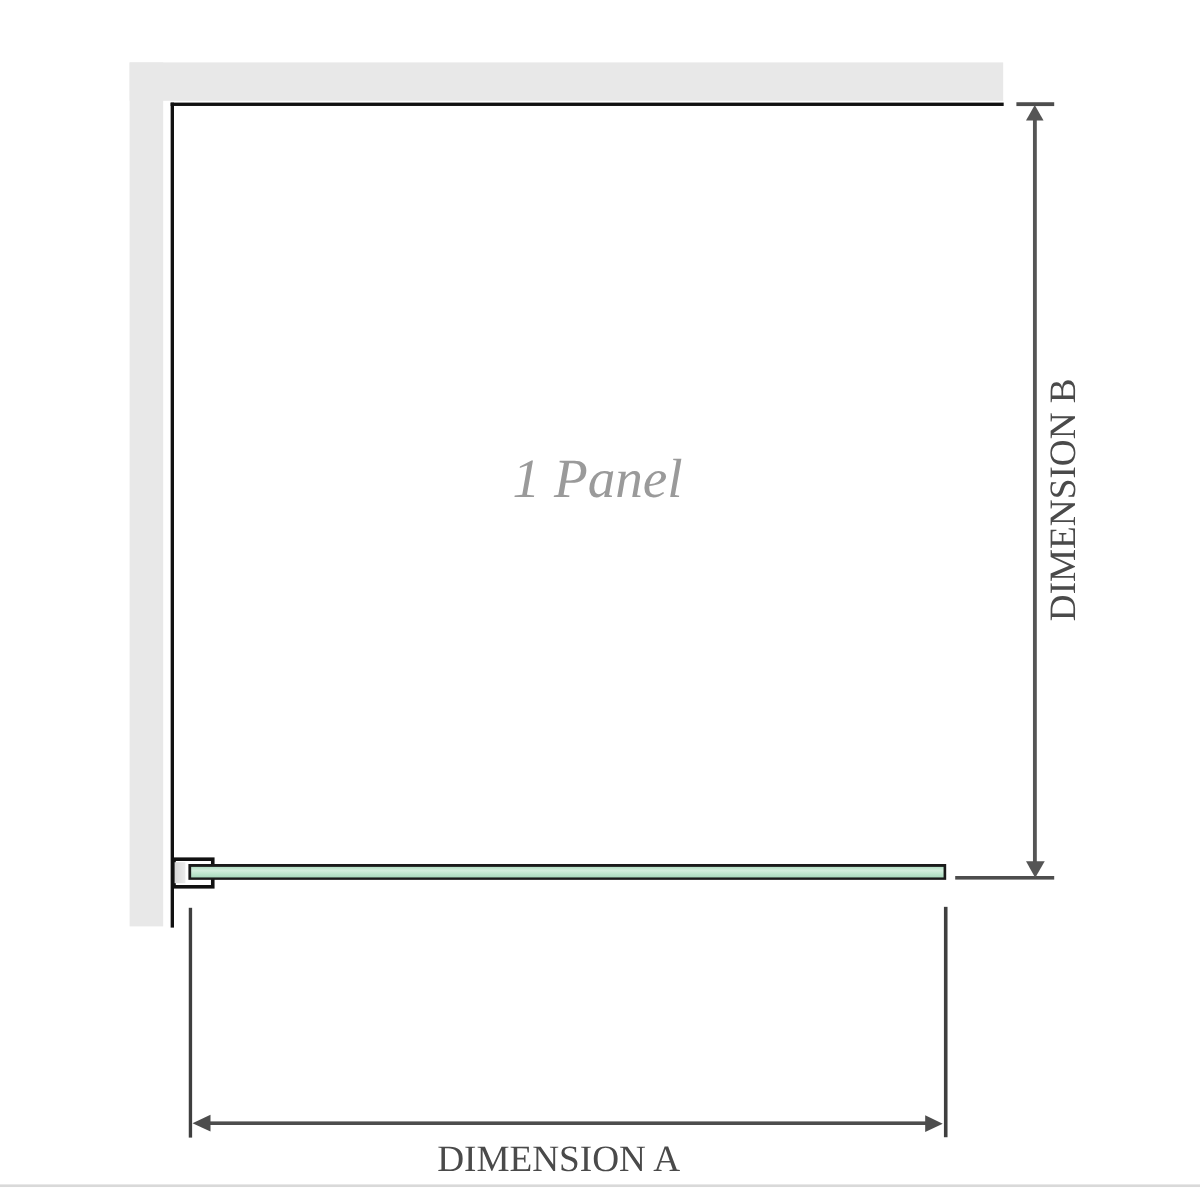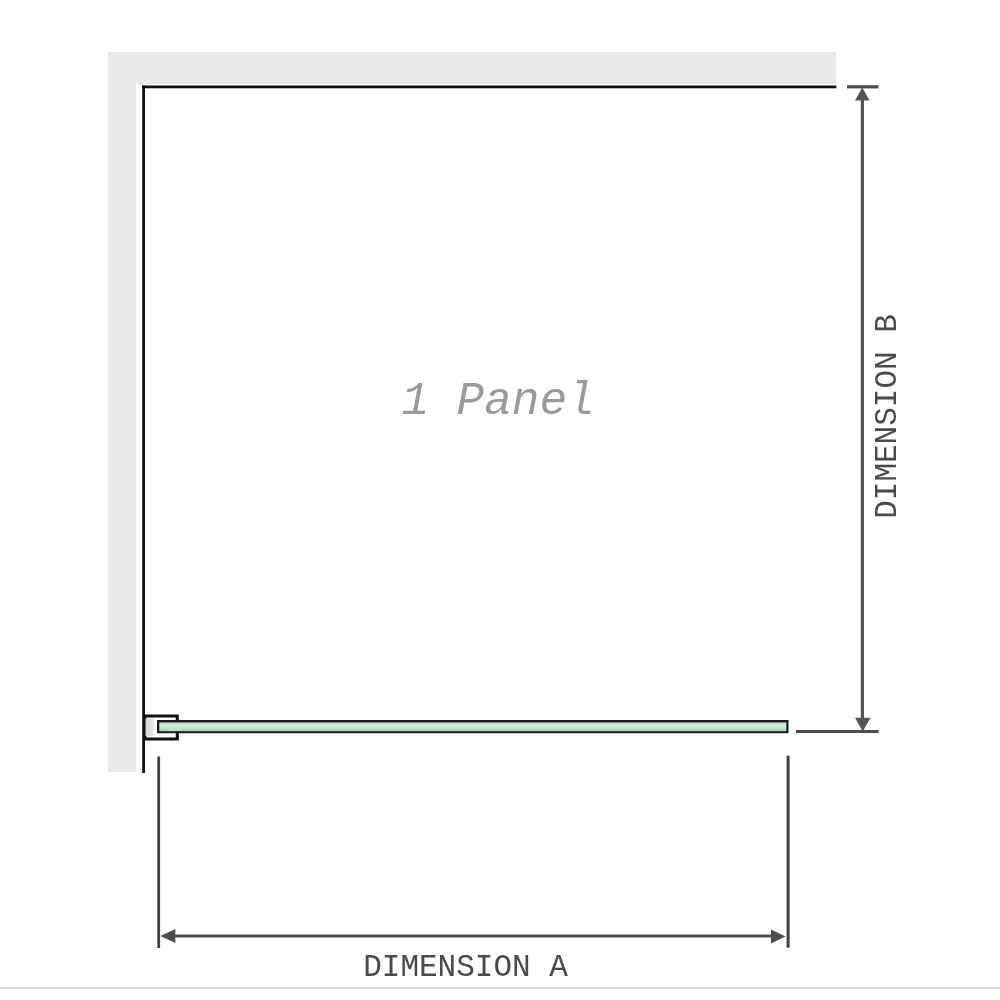--- a/index.html
+++ b/index.html
@@ -1,17 +1,17 @@
 <!DOCTYPE html>
 <html><head>
 <meta charset="utf-8">
 <style>
   html,body{margin:0;padding:0;background:#ffffff;}
   .stage{position:relative;width:1000px;height:1000px;background:#eab308;overflow:hidden;
-         font-family:Liberation Mono, monospace;}
+         font-family:Liberation Serif, serif;}
   svg{position:absolute;left:0;top:0;}
 </style>
 </head>
 <body>
 <div class="stage">
 <svg width="1000" height="1000" viewBox="0 0 1000 1000">
   <defs>
     <linearGradient id="glassGrad" x1="0" y1="0" x2="0" y2="1">
       <stop offset="0" stop-color="#b3dfc5"></stop>
       <stop offset="0.35" stop-color="#d3eedd"></stop>

